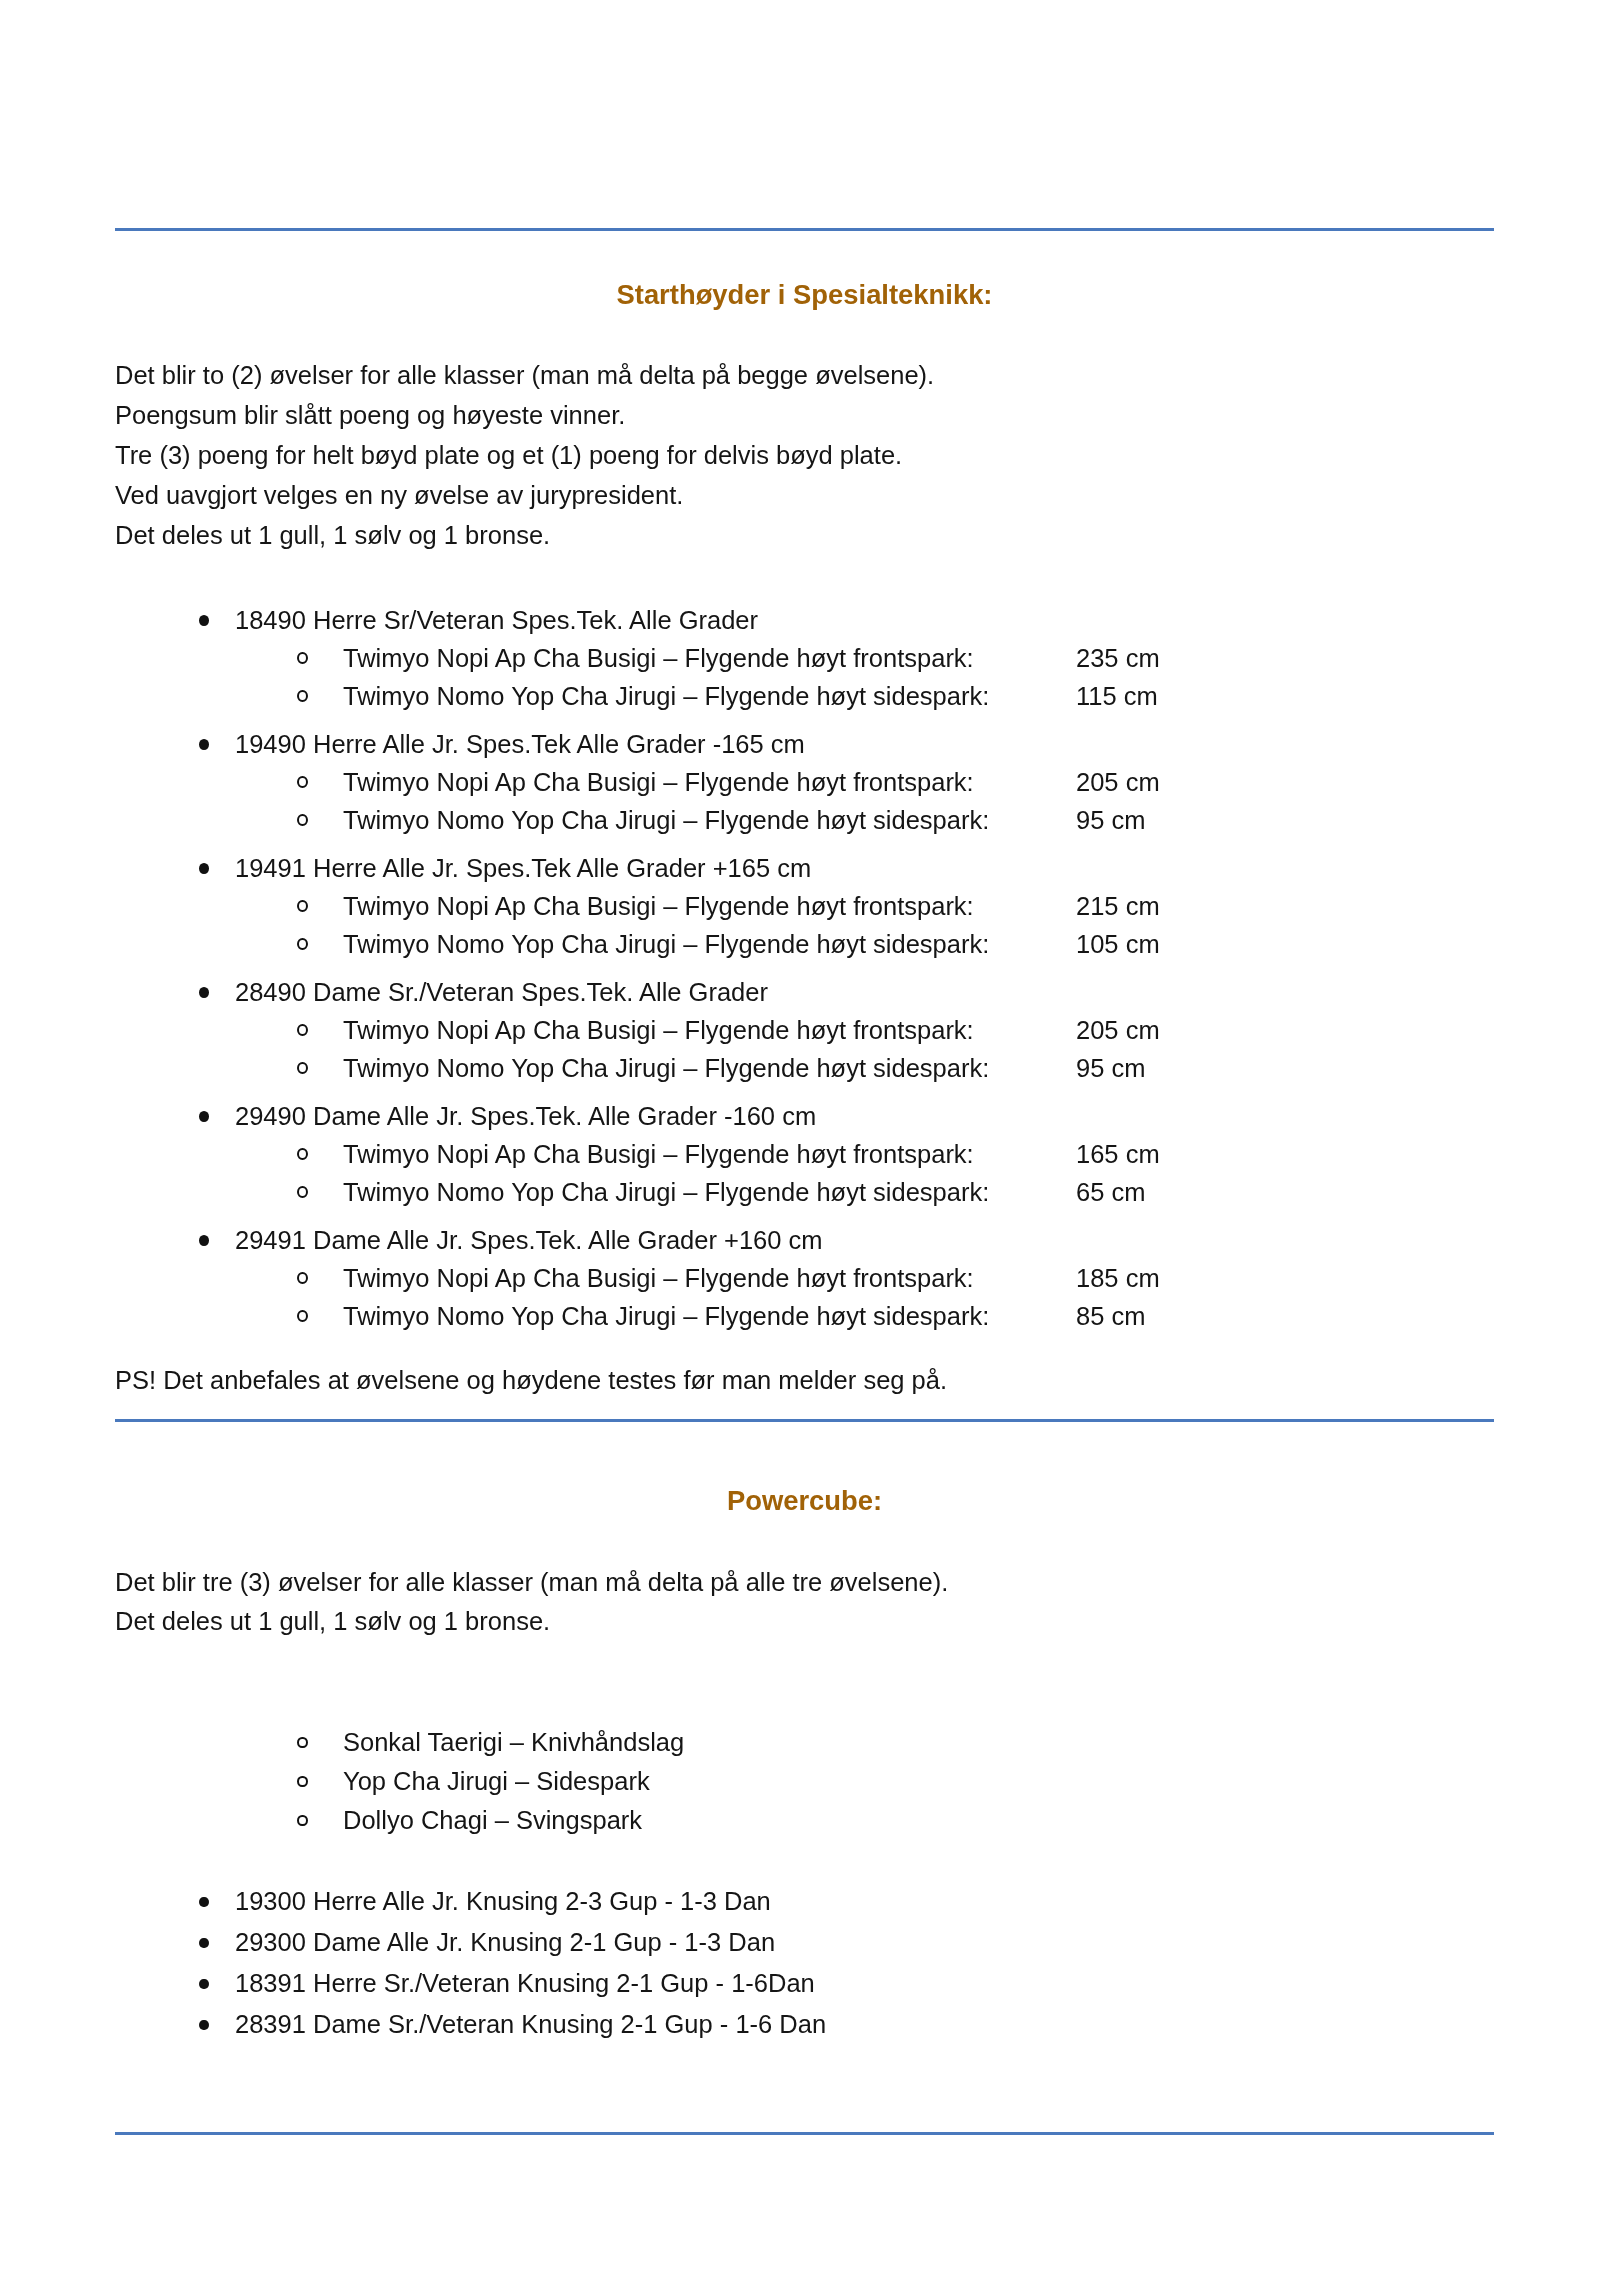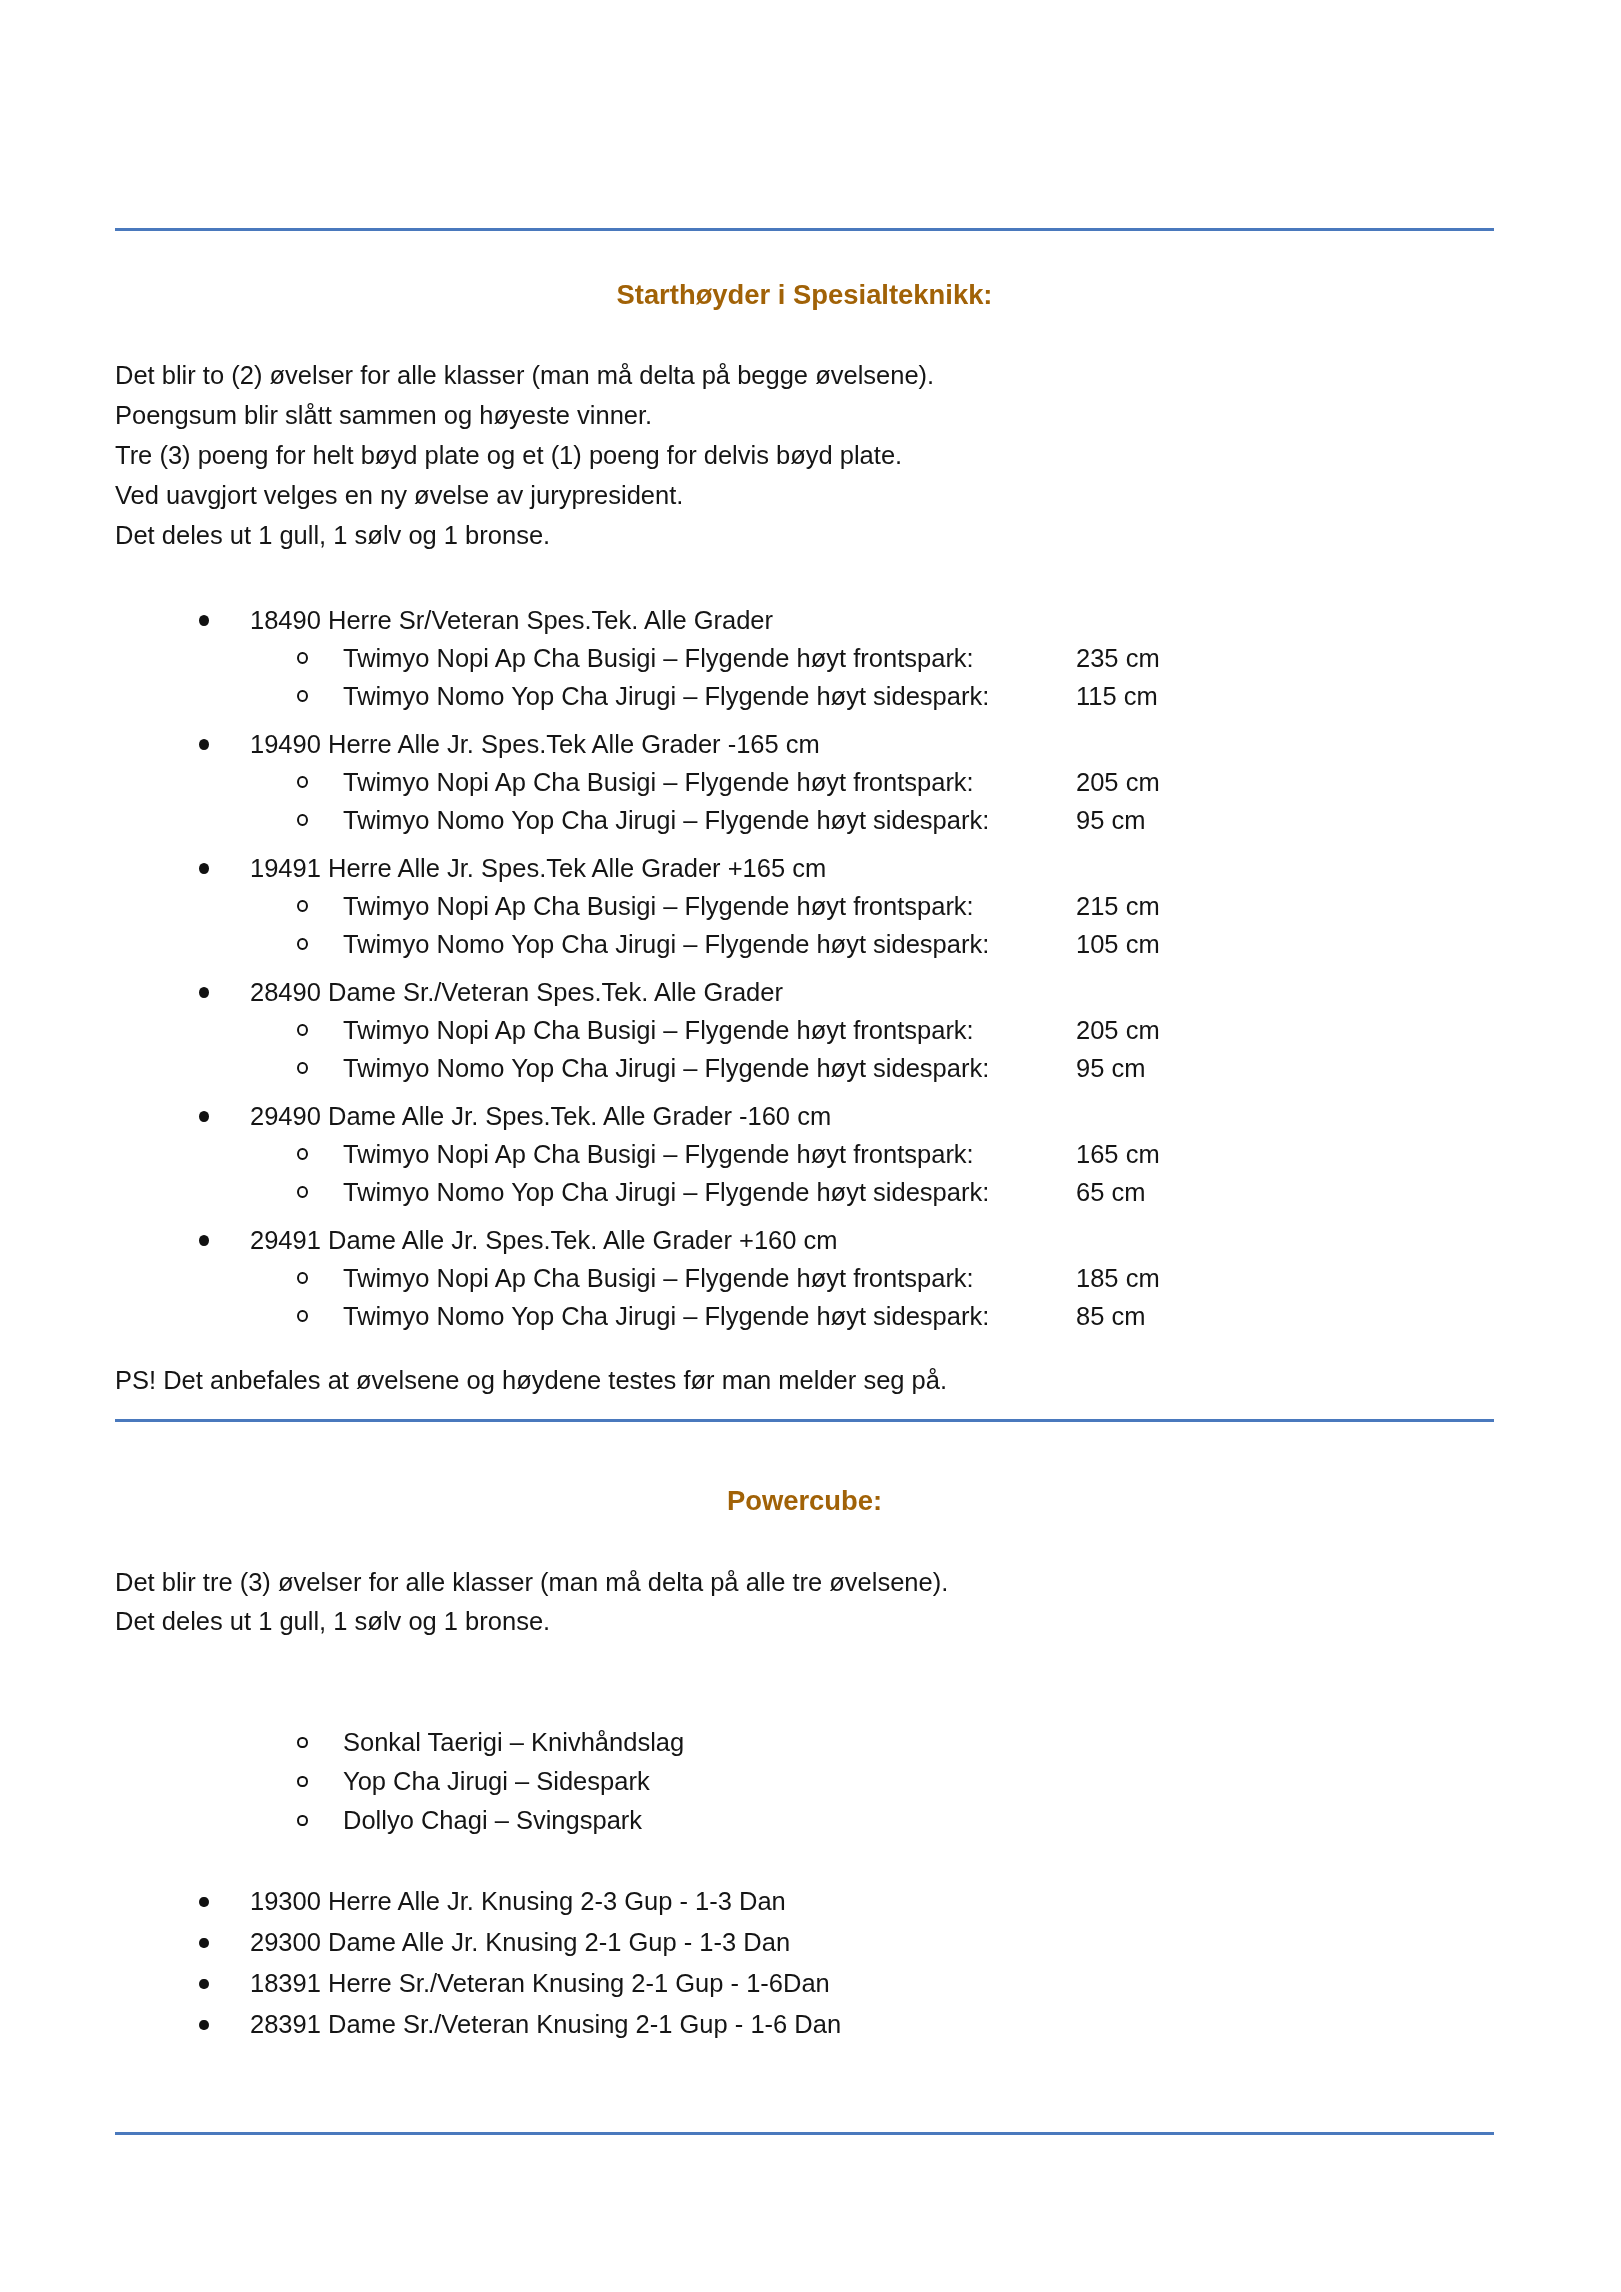--- a/index.html
+++ b/index.html
@@ -84,36 +84,36 @@
     border-radius:50%;
   }
   .circ {
     left:182px;
     width:10.8px; height:11.8px;
     margin-top:-5.9px;
     border:2px solid #111111;
     border-radius:50%;
     background:transparent;
   }
-  .txt-l1 { position:absolute; left:135px; white-space:nowrap; }
+  .txt-l1 { position:absolute; left:120px; white-space:nowrap; }
   .txt-l2 { position:absolute; left:228px; white-space:nowrap; }
   .val    { position:absolute; left:961px; white-space:nowrap; }
 </style>
 </head>
 <body>
 
 <div class="page">
 
   <div class="rule rule-top"></div>
 
   <h1 class="title t1">Starthøyder i Spesialteknikk:</h1>
 
   <div class="para p1">
     <div class="pl">Det blir to (2) øvelser for alle klasser (man må delta på begge øvelsene).</div>
-    <div class="pl">Poengsum blir slått sammen og høyeste vinner.</div>
+    <div class="pl">Poengsum blir slått poeng og høyeste vinner.</div>
     <div class="pl">Tre (3) poeng for helt bøyd plate og et (1) poeng for delvis bøyd plate.</div>
     <div class="pl">Ved uavgjort velges en ny øvelse av jurypresident.</div>
     <div class="pl">Det deles ut 1 gull, 1 sølv og 1 bronse.</div>
   </div>
 
   <div class="list list1">
 
     <div class="li l1">
       <span class="bullet disc"></span>
       <span class="txt-l1">18490 Herre Sr/Veteran Spes.Tek. Alle Grader</span>

